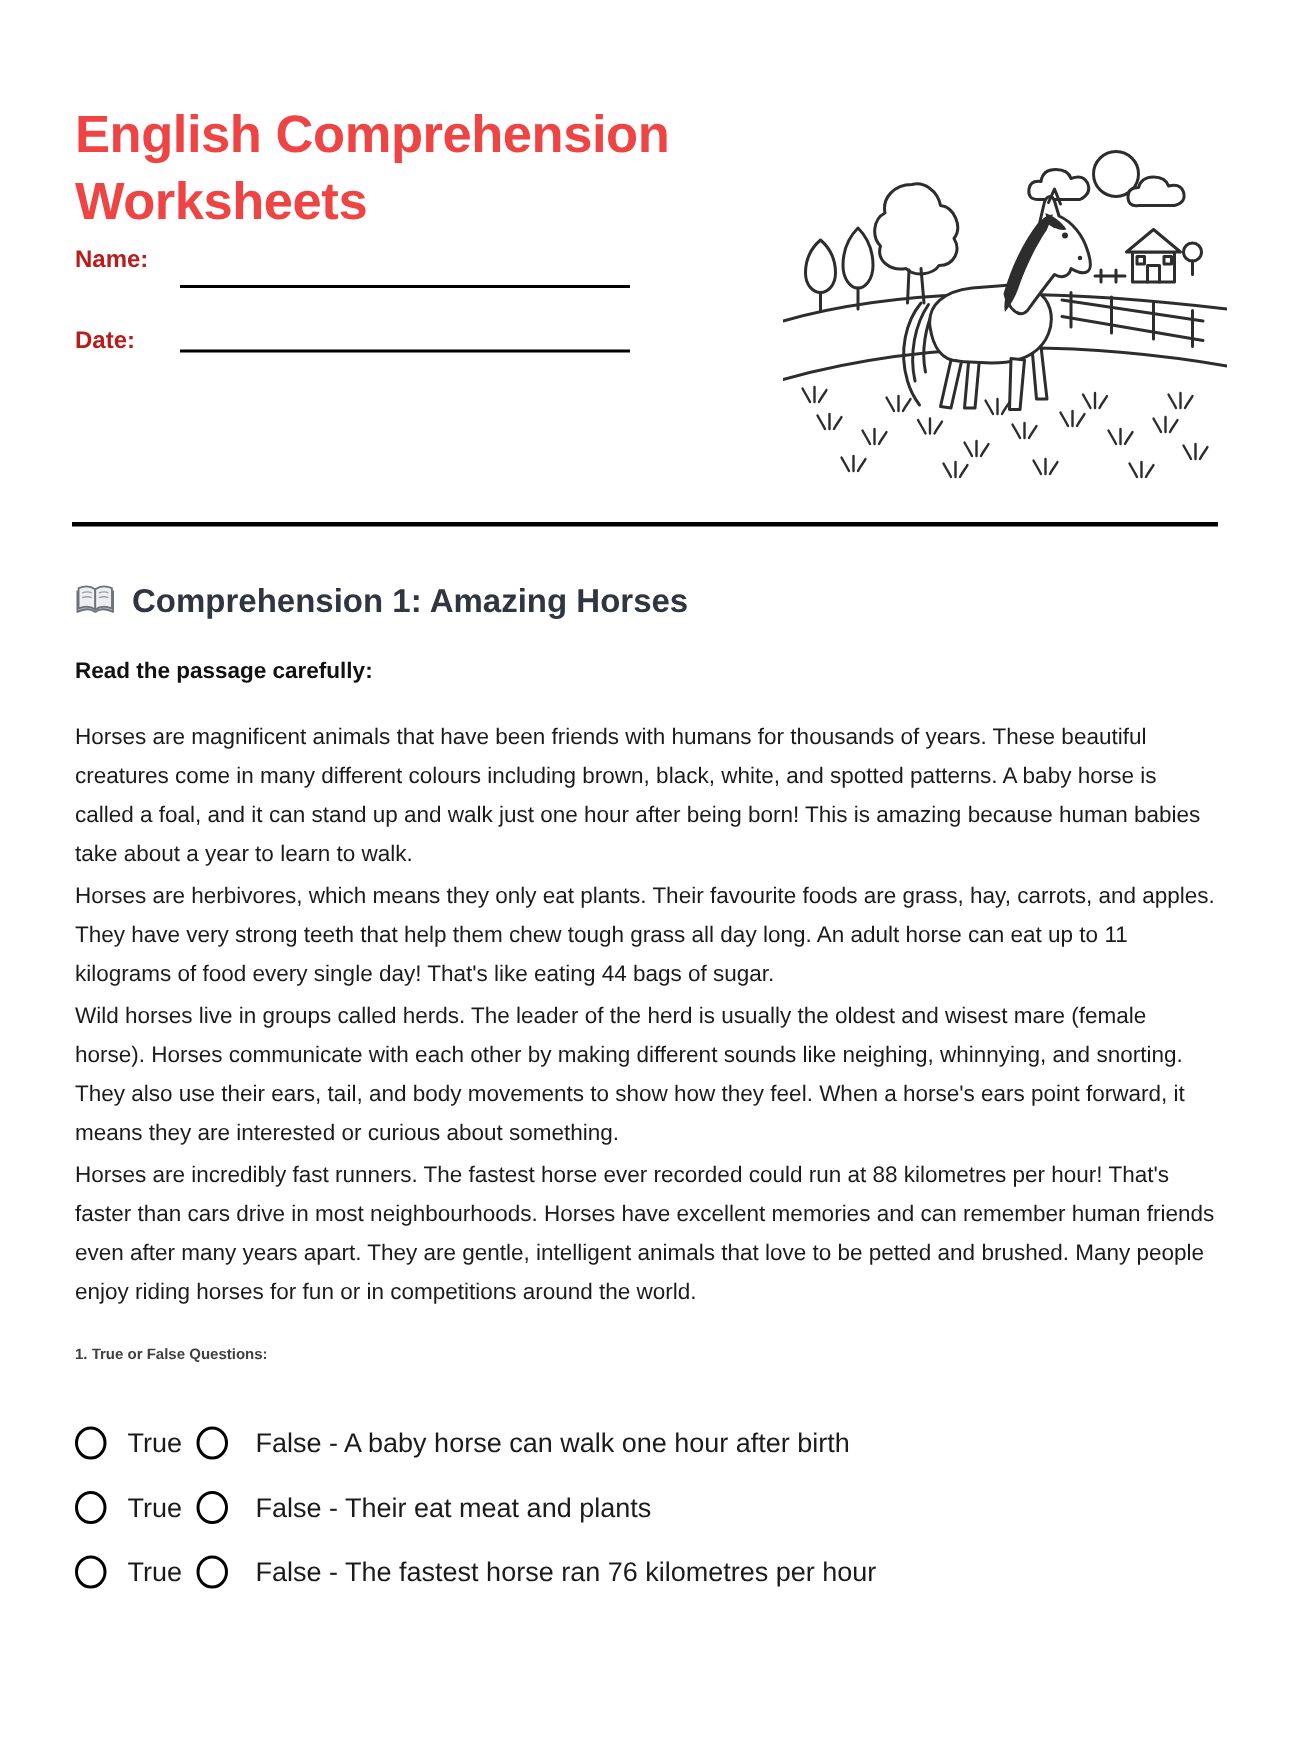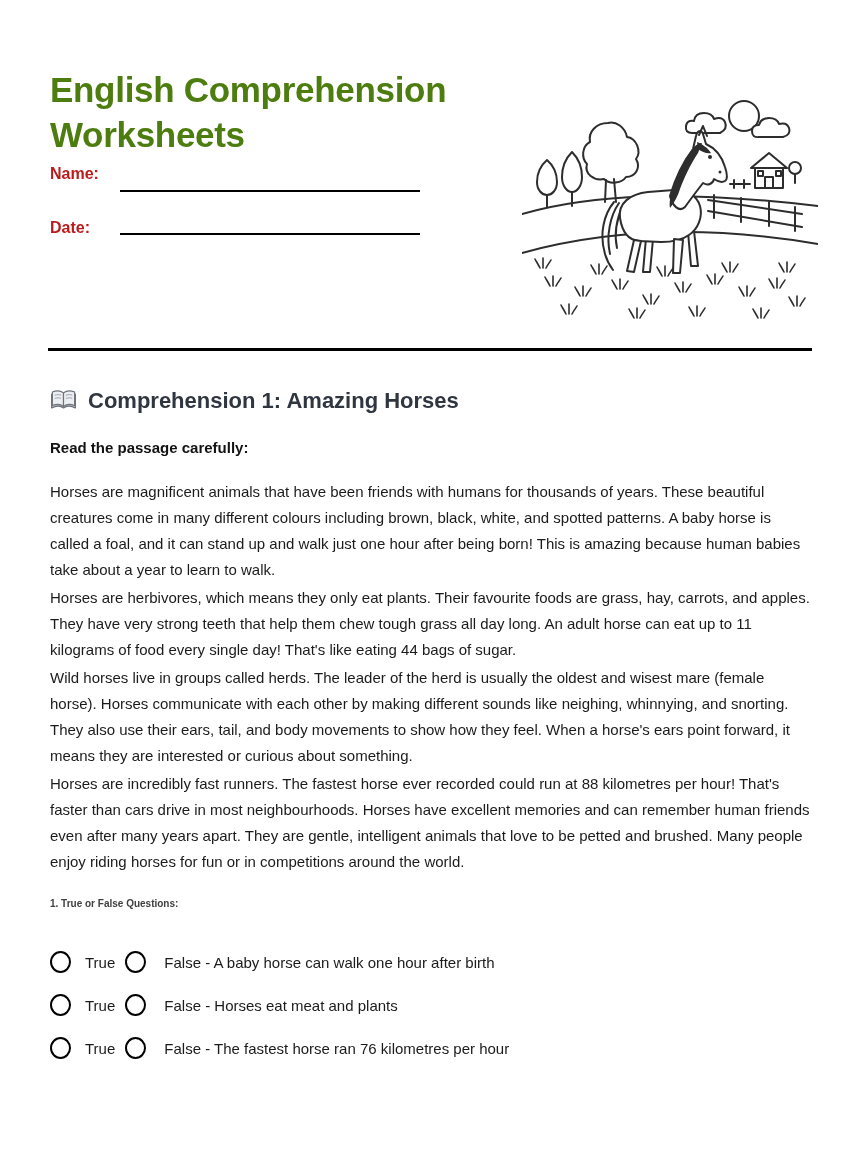--- a/index.html
+++ b/index.html
@@ -2,39 +2,39 @@
 <html><head>
 <meta charset="utf-8">
 <style>
   html,body{margin:0;padding:0;background:#fff;}
   .page{
     position:relative;width:860px;height:1161px;background:#fff;overflow:hidden;
     font-family:"Liberation Sans","DejaVu Sans",sans-serif;color:#1b1b1b;
   }
   .page-title{
     position:absolute;left:50px;top:44px;width:500px;
-    font-size:35px;line-height:45px;font-weight:700;color:#4d7c0f;letter-spacing:-0.3px;
+    font-size:35px;line-height:45px;font-weight:700;color:#ef4444;letter-spacing:-0.3px;
   }
   .field-label{position:absolute;left:50px;font-size:16px;font-weight:700;color:#b91c1c;}
   .field-label.name{top:165px;}
   .field-label.date{top:219px;text-align:right;}
   .blank-line{position:absolute;left:120px;width:300px;height:0;border-top:2px solid #000;}
   .blank-line.name{top:190px;}
   .blank-line.date{top:233px;}
   .illustration{position:absolute;left:522px;top:90px;width:296px;height:234px;}
   .divider{position:absolute;left:48px;top:348px;width:764px;height:3px;background:#000;}
   .content{position:absolute;left:50px;top:388px;width:762px;}
   .section-heading{display:flex;align-items:flex-start;gap:11px;margin:0;font-size:22px;font-weight:700;color:#2f3640;}
   .book-icon{flex:0 0 auto;display:inline-flex;}
   .instruction{margin:25px 0 0 0;font-size:15px;font-weight:700;color:#121212;}
   .passage p{margin:2px 0 0 0;font-size:15px;line-height:26px;color:#1b1b1b;}
   .passage p.first{margin-top:23px;}
   .questions-title{margin:23px 0 0 0;font-size:10px;font-weight:700;color:#404040;}
   .question-list{margin-top:42px;}
-  .question-row{display:flex;align-items:center;margin-bottom:21px;font-size:15px;color:#1b1b1b;}
+  .question-row{display:flex;align-items:center;margin-bottom:21px;font-size:18px;color:#1b1b1b;}
   .radio{
     flex:0 0 auto;width:21px;height:22px;box-sizing:border-box;
     border:2.5px solid #000;border-radius:50%;background:#fff;cursor:pointer;
   }
   .true-label{margin-left:14px;}
   .radio.false-radio{margin-left:10px;}
   .false-label{margin-left:18px;}
 </style>
 </head>
 <body>
@@ -162,21 +162,21 @@
         <span class="radio true-radio"></span>
         <span class="true-label">True</span>
         <span class="radio false-radio"></span>
         <span class="false-label">False - A baby horse can walk one hour after birth</span>
       </div>
 
       <div class="question-row">
         <span class="radio true-radio"></span>
         <span class="true-label">True</span>
         <span class="radio false-radio"></span>
-        <span class="false-label">False - Horses eat meat and plants</span>
+        <span class="false-label">False - Their eat meat and plants</span>
       </div>
 
       <div class="question-row">
         <span class="radio true-radio"></span>
         <span class="true-label">True</span>
         <span class="radio false-radio"></span>
         <span class="false-label">False - The fastest horse ran 76 kilometres per hour</span>
       </div>
 
     </div>

